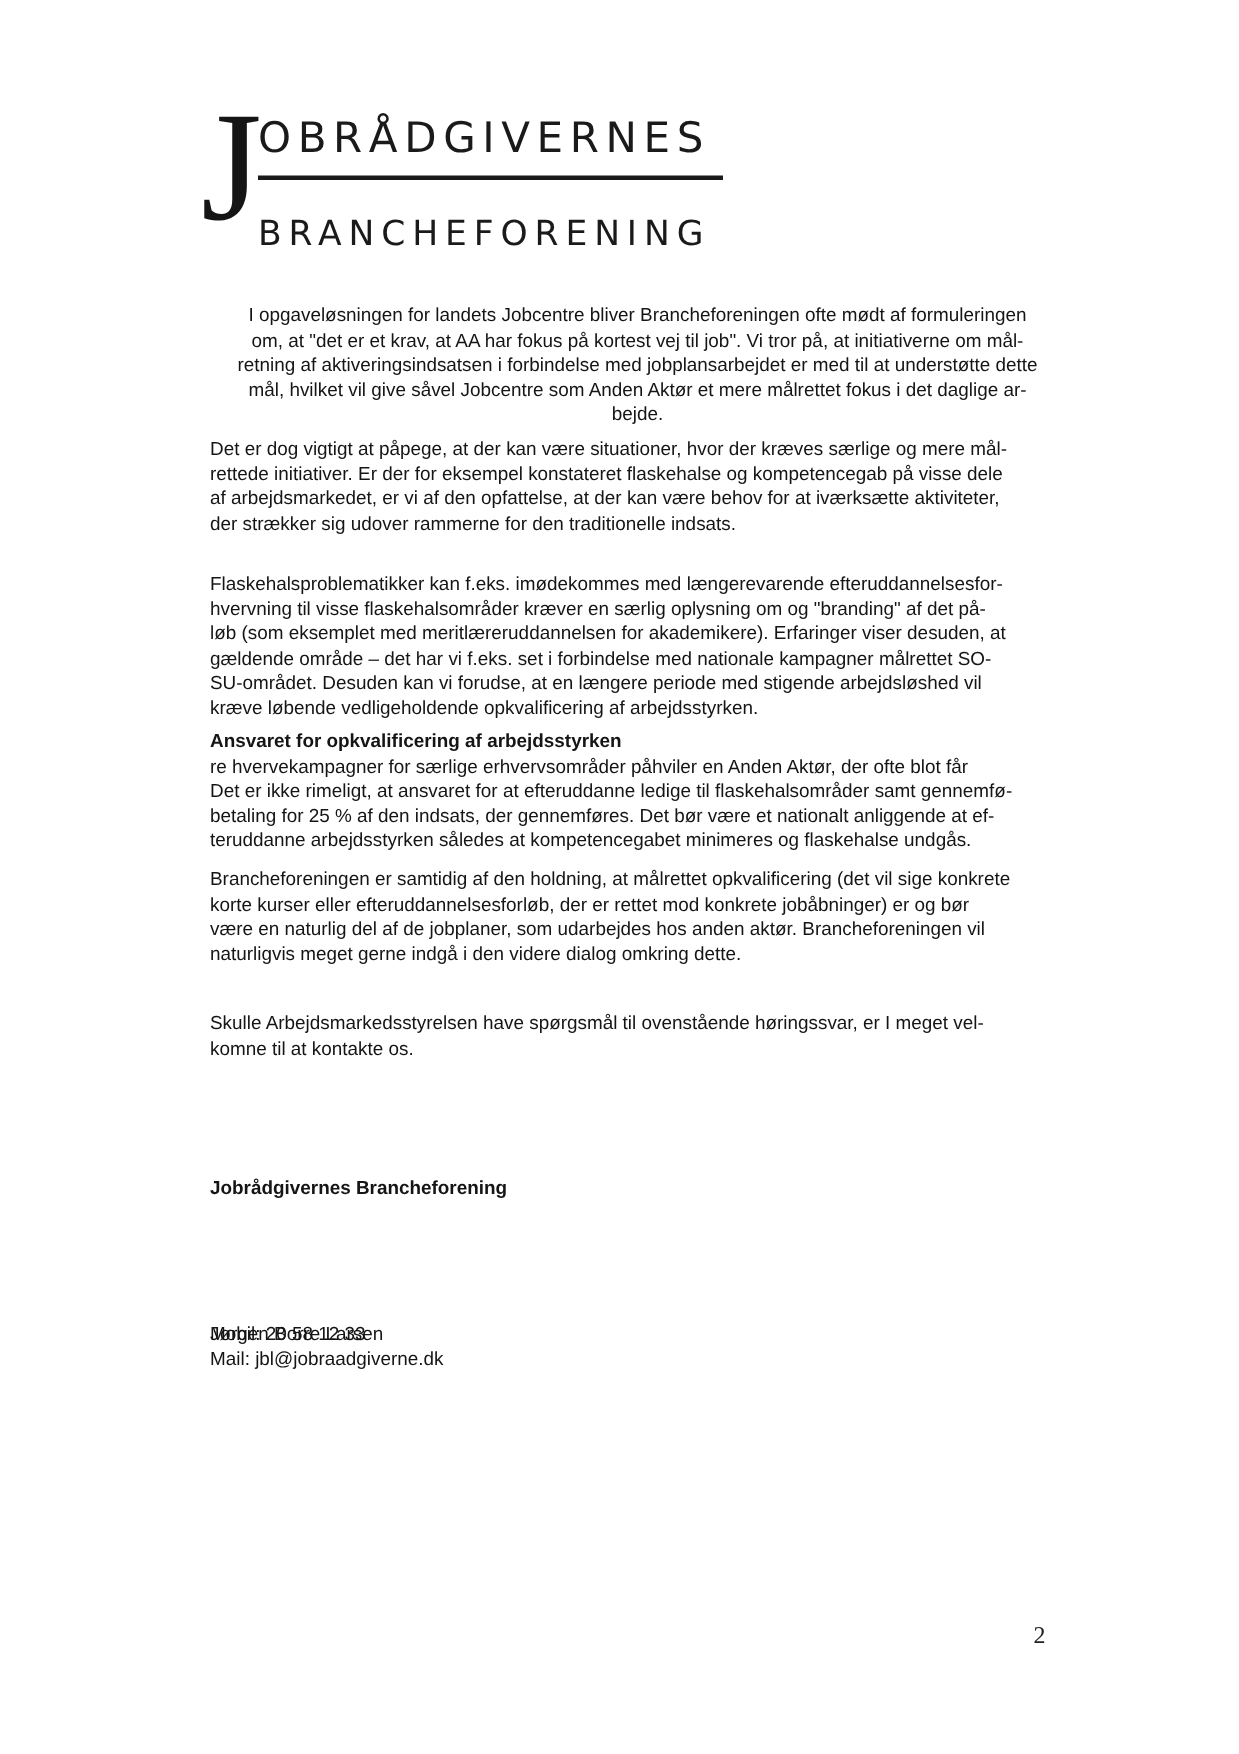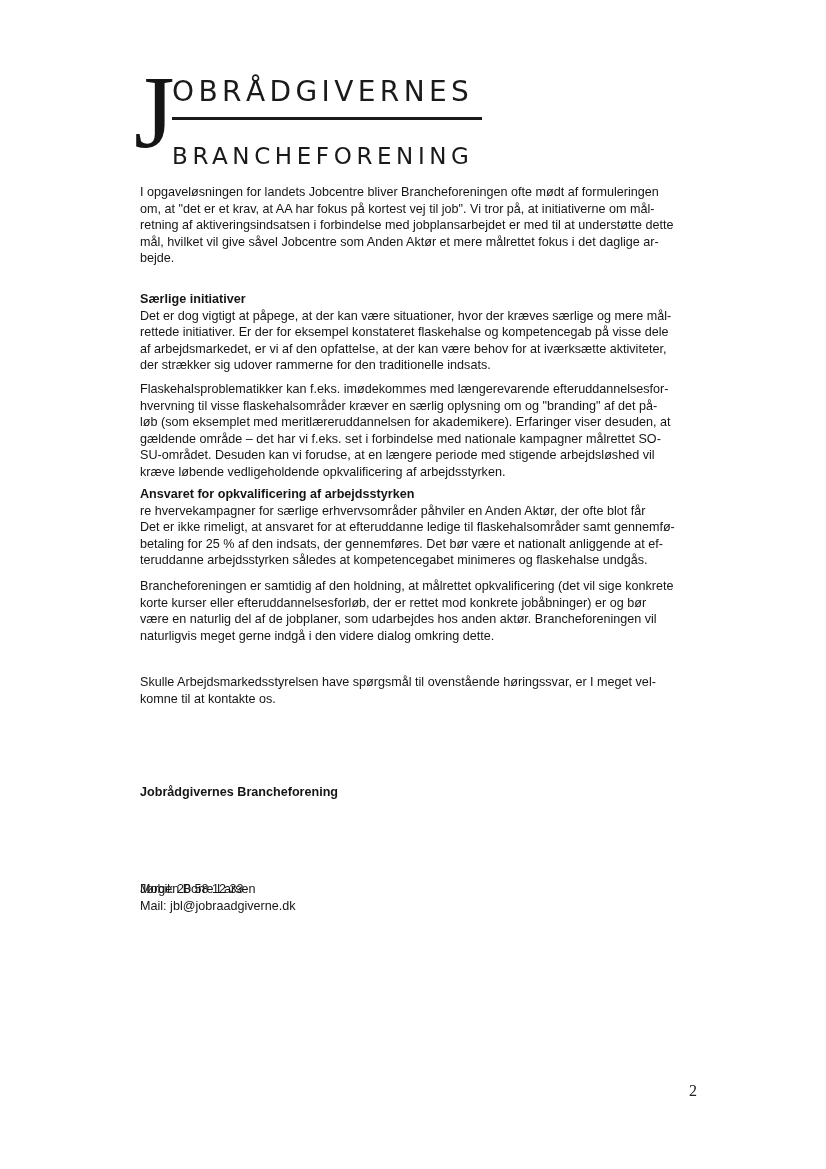--- a/index.html
+++ b/index.html
@@ -69,21 +69,21 @@
       line-height: 16.6px;
       color: #151515;
     }
     .body-text p {
       margin: 0;
       white-space: nowrap;
     }
     .heading {
       font-weight: bold;
     }
-    .block-1 { top: 184px; }
+    .block-1 { top: 202px; text-align: center; }
     .block-2 { top: 291px; }
     .block-3 { top: 381px; }
     .block-4 { top: 486px; }
     .block-5 { top: 578px; }
     .block-6 { top: 674px; }
     .block-7 { top: 784px; }
     .block-8 { top: 881px; }
     .block-9 { top: 881px; }
     .page-number {
       position: absolute;
@@ -106,21 +106,20 @@
 
 <div class="body-text block-1">
   <p>I opgaveløsningen for landets Jobcentre bliver Brancheforeningen ofte mødt af formuleringen</p>
   <p>om, at "det er et krav, at AA har fokus på kortest vej til job".  Vi tror på, at initiativerne om mål-</p>
   <p>retning af aktiveringsindsatsen i forbindelse med jobplansarbejdet er med til at understøtte dette</p>
   <p>mål, hvilket vil give såvel Jobcentre som Anden Aktør et mere målrettet fokus i det daglige ar-</p>
   <p>bejde.</p>
 </div>
 
 <div class="body-text block-2">
-  <p class="heading">Særlige initiativer</p>
   <p>Det er dog vigtigt at påpege, at der kan være situationer, hvor der kræves særlige og mere mål-</p>
   <p>rettede initiativer. Er der for eksempel konstateret flaskehalse og kompetencegab på visse dele</p>
   <p>af arbejdsmarkedet, er vi af den opfattelse, at der kan være behov for at iværksætte aktiviteter,</p>
   <p>der strækker sig udover rammerne for den traditionelle indsats.</p>
 </div>
 
 <div class="body-text block-3">
   <p>Flaskehalsproblematikker kan f.eks. imødekommes med længerevarende efteruddannelsesfor-</p>
   <p>hvervning til visse flaskehalsområder kræver en særlig oplysning om og "branding" af det på-</p>
   <p>løb (som eksemplet med meritlæreruddannelsen for akademikere). Erfaringer viser desuden, at</p>

